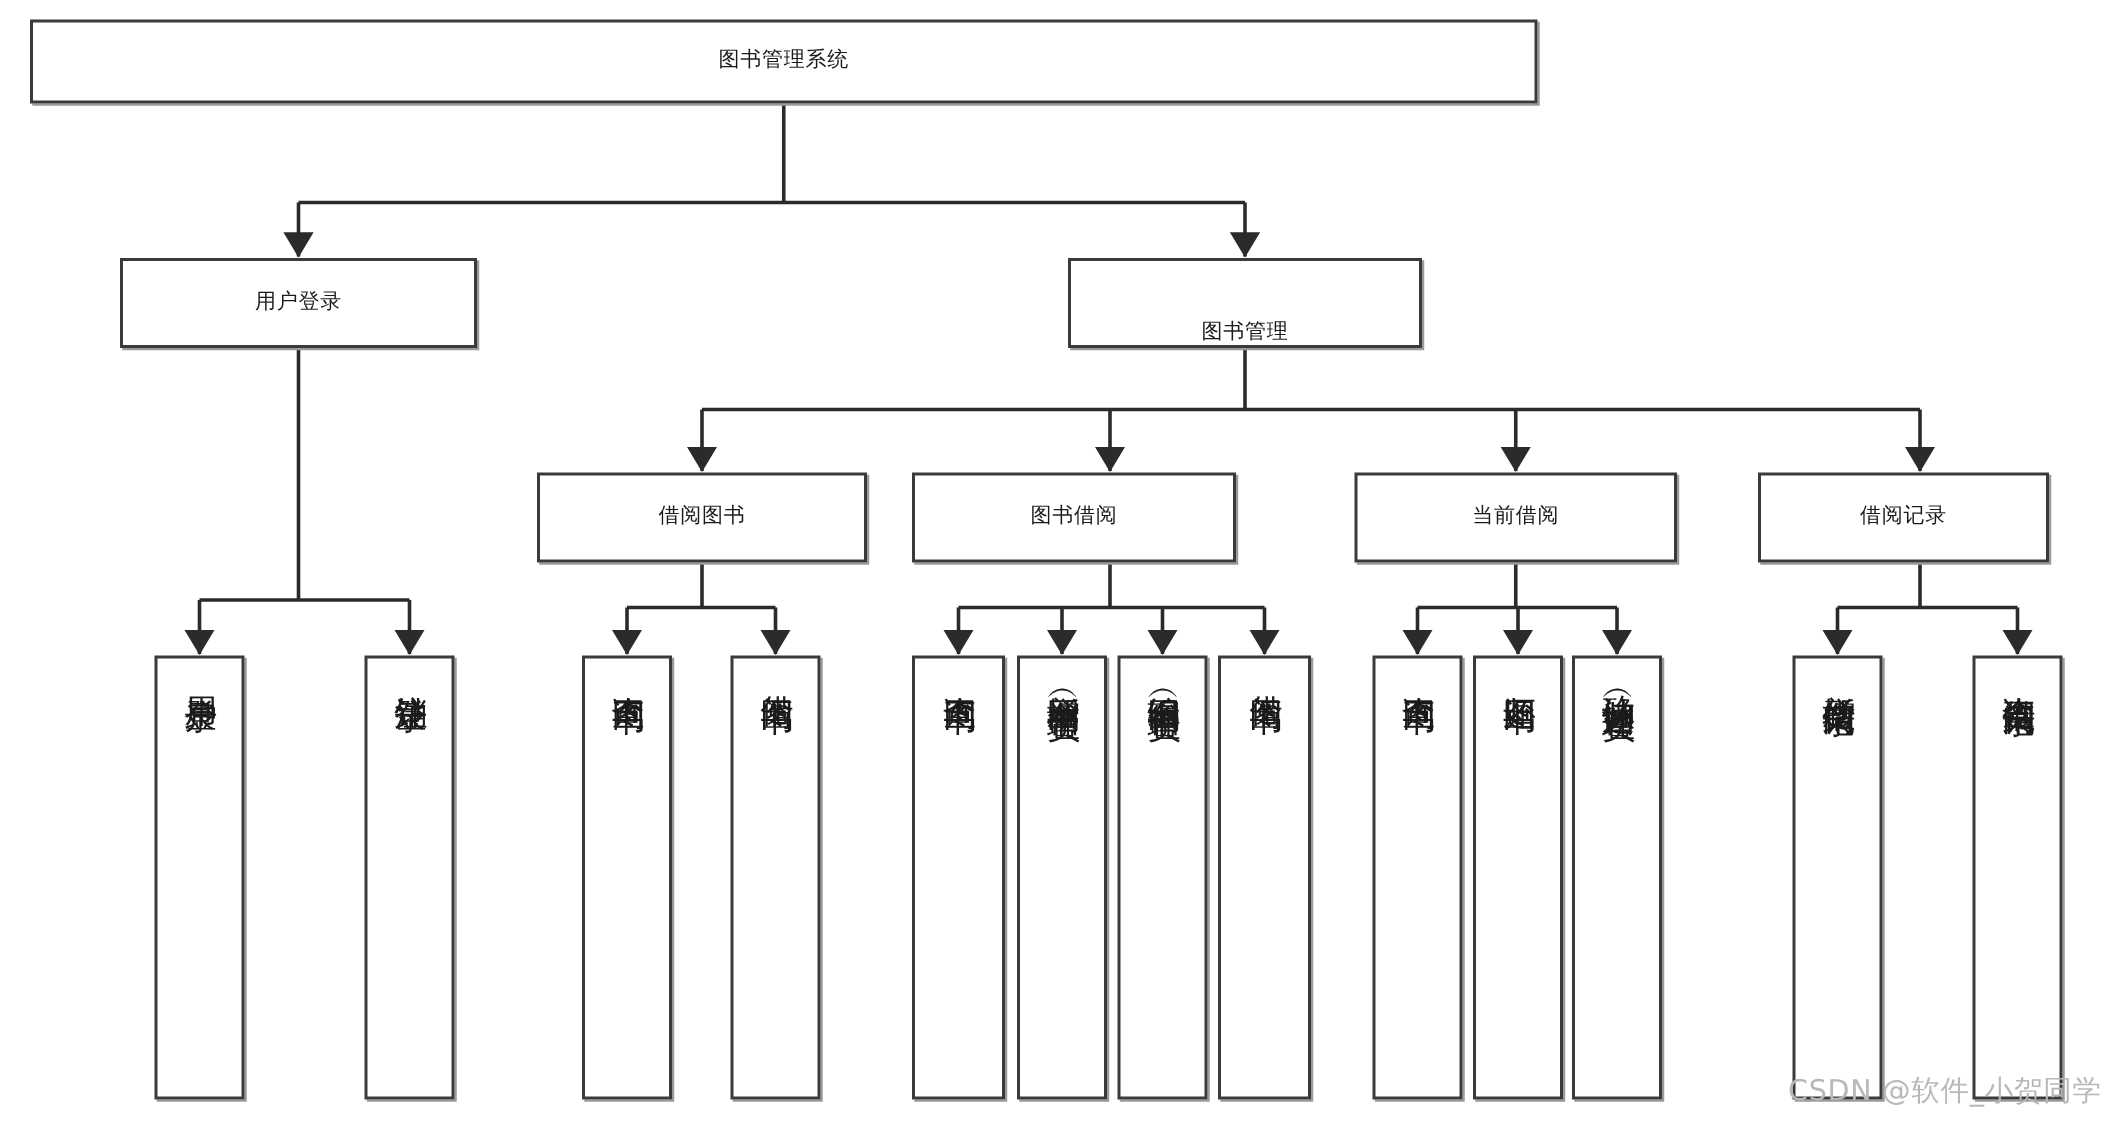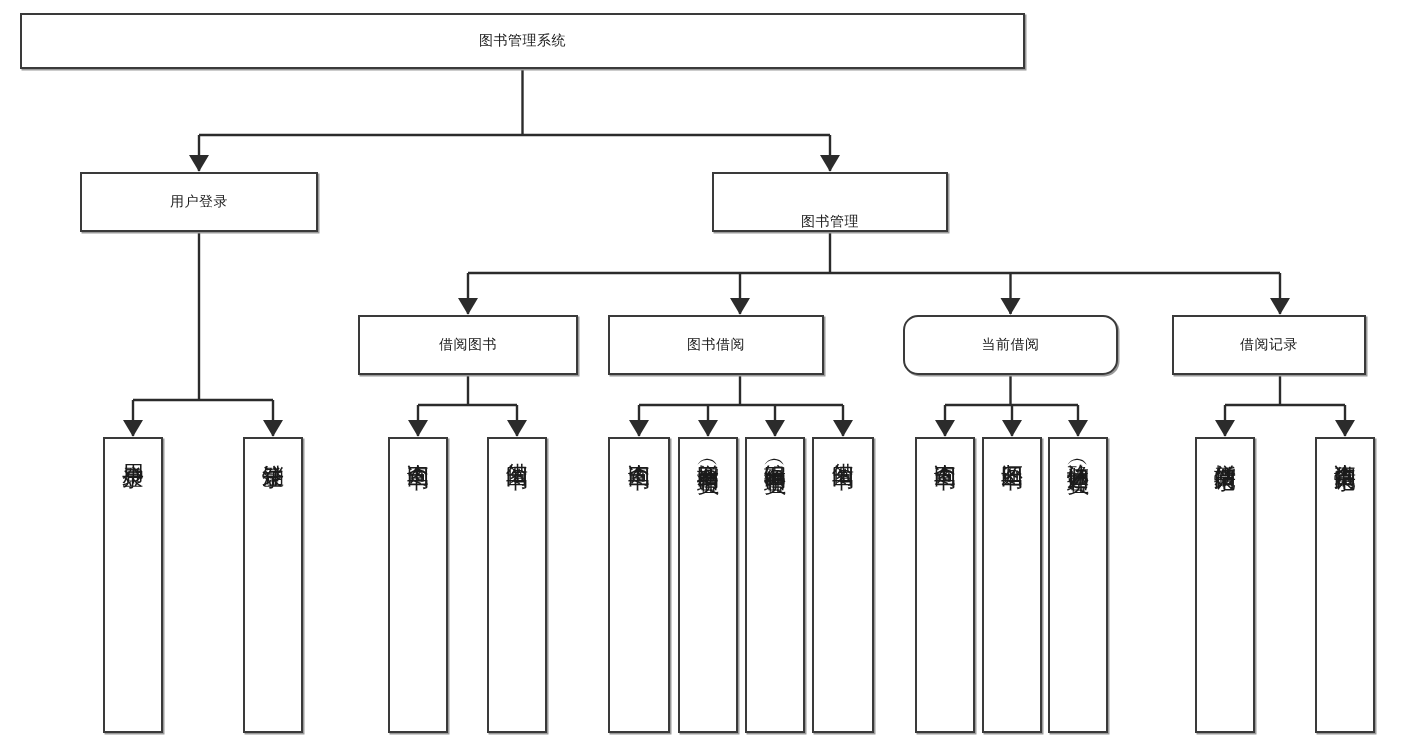--- a/index.html
+++ b/index.html
@@ -125,21 +125,21 @@
       </div>
       <div class="node horizontal" style="left: 712px; top: 172px; width: 236px; height: 60px; align-items: flex-end;">
         <span class="label">图书管理</span>
       </div>
       <div class="node horizontal" style="left: 358px; top: 315px; width: 220px; height: 60px;">
         <span class="label">借阅图书</span>
       </div>
       <div class="node horizontal" style="left: 608px; top: 315px; width: 216px; height: 60px;">
         <span class="label">图书借阅</span>
       </div>
-      <div class="node horizontal" style="left: 903px; top: 315px; width: 215px; height: 60px; border-radius: 15px;">
+      <div class="node horizontal" style="left: 903px; top: 315px; width: 215px; height: 60px;">
         <span class="label">当前借阅</span>
       </div>
       <div class="node horizontal" style="left: 1172px; top: 315px; width: 194px; height: 60px;">
         <span class="label">借阅记录</span>
       </div>
       <div class="node vertical" style="left: 103px; top: 437px; width: 60px; height: 296px;">
         <span class="label">用户登录</span>
       </div>
       <div class="node vertical" style="left: 243px; top: 437px; width: 60px; height: 296px;">
         <span class="label">注销登录</span>
@@ -172,13 +172,14 @@
         <span class="label">确认归还（管理员）</span>
       </div>
       <div class="node vertical" style="left: 1195px; top: 437px; width: 60px; height: 296px;">
         <span class="label">新增借阅记录</span>
       </div>
       <div class="node vertical" style="left: 1315px; top: 437px; width: 60px; height: 296px;">
         <span class="label">查询借阅记录</span>
       </div>
     </div>
 
+  <div class="watermark" style="left: 1192px; top: 714px;">CSDN @软件_小贺同学</div>
 </div>
 
 </body></html>

